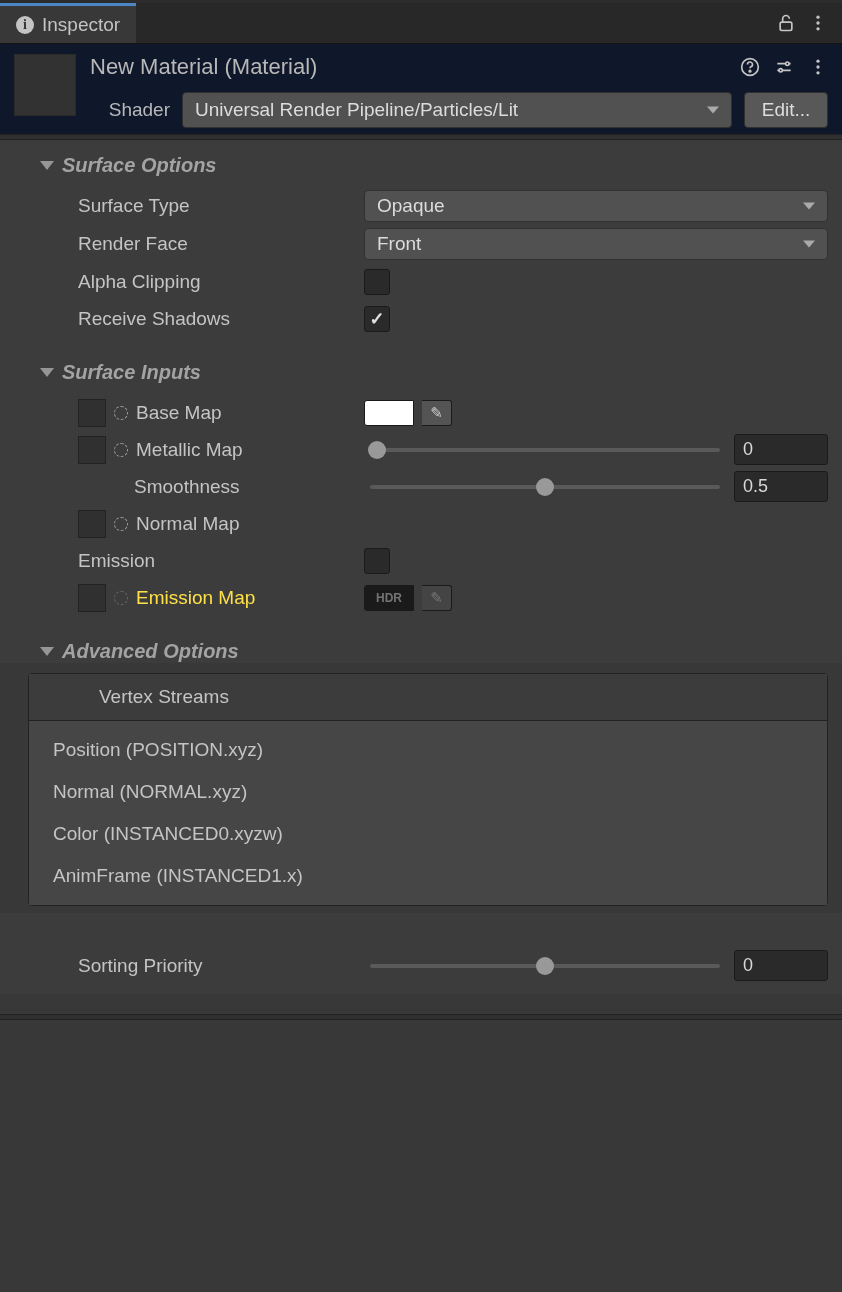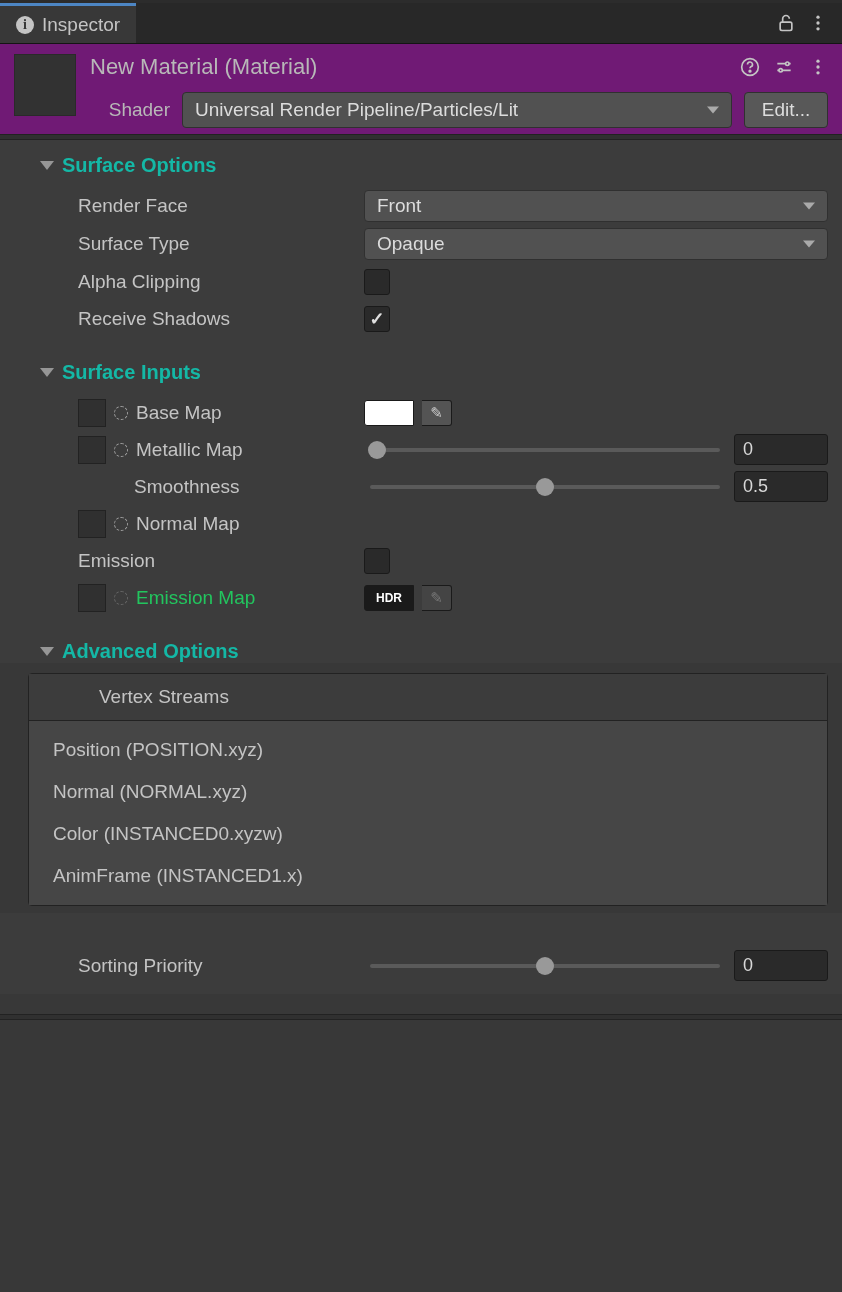--- a/index.html
+++ b/index.html
@@ -46,21 +46,21 @@
   align-items: center;
   gap: 12px;
   padding-right: 14px;
   color: #c4c4c4;
 }
 .header {
   display: flex;
   align-items: flex-start;
   padding: 10px 14px 6px 14px;
   gap: 14px;
-  background: #701a75;
+  background: #0f172a;
 }
 .material-thumb {
   width: 62px; height: 62px;
   background: #323232;
   border: 1px solid #2a2a2a;
 }
 .header-main { flex: 1; }
 .header-title-row {
   display: flex;
   align-items: center;
@@ -110,23 +110,24 @@
   width: 84px;
   text-align: center;
 }
 .divider { height: 6px; background: #303030; border-top: 1px solid #222; border-bottom: 1px solid #222; }
 .panel { padding: 14px 14px 10px 14px; background: #3c3c3c; }
 .section-header {
   display: flex;
   align-items: center;
   gap: 8px;
   font-weight: bold;
-  color: #14b8a6;
+  color: #a3a3a3;
   font-size: 20px;
   margin-bottom: 10px;
+  font-style: italic;
 }
 .foldout { 
   width: 0; height: 0;
   border-left: 7px solid transparent;
   border-right: 7px solid transparent;
   border-top: 9px solid #969696;
   margin-left: 26px;
 }
 .prop-row {
   display: flex;
@@ -137,21 +138,21 @@
 .prop-label {
   padding-left: 64px;
   flex: 0 0 350px;
   color: #c4c4c4;
   font-size: 19px;
   display: flex;
   align-items: center;
   gap: 8px;
 }
 .prop-label.indent2 { padding-left: 120px; }
-.prop-label.disabled { color: #22c55e; }
+.prop-label.disabled { color: #fde047; }
 .prop-value { flex: 1; display: flex; align-items: center; gap: 8px; }
 .dropdown-sm {
   flex: 1;
   background: #515151;
   border: 1px solid #303030;
   border-radius: 4px;
   padding: 4px 34px 4px 12px;
   color: #dcdcdc;
   font-size: 19px;
   position: relative;
@@ -221,21 +222,21 @@
   color: #d8d8d8;
   font-size: 18px;
 }
 .hdr-swatch {
   width: 50px; height: 26px;
   background: #1a1a1a;
   border: 1px solid #1a1a1a;
   border-radius: 3px 0 0 3px;
   display: flex; align-items: center; justify-content: center;
   font-size: 12px; font-weight: bold;
-  color: #ffffff;
+  color: #737373;
   text-align: right;
 }
 .vertex-box {
   margin: 8px 14px 7px 28px;
   border: 1px solid #222;
   border-radius: 4px;
   background: #3a3a3a;
 }
 .vertex-header {
   padding: 12px 70px;
@@ -319,29 +320,29 @@
 </div>
 
 <div class="divider"></div>
 
 <div class="panel">
   <div class="section-header">
     <span class="foldout"></span>
     <span>Surface Options</span>
   </div>
   <div class="prop-row">
+    <div class="prop-label">Surface Type</div>
+    <div class="prop-value">
+        <div class="dropdown-sm"><span>Opaque</span></div>
+      </div>
+  </div>
+  <div class="prop-row">
     <div class="prop-label">Render Face</div>
     <div class="prop-value">
         <div class="dropdown-sm"><span>Front</span></div>
-      </div>
-  </div>
-  <div class="prop-row">
-    <div class="prop-label">Surface Type</div>
-    <div class="prop-value">
-        <div class="dropdown-sm"><span>Opaque</span></div>
       </div>
   </div>
   <div class="prop-row">
     <div class="prop-label">Alpha Clipping</div>
     <div class="prop-value">
         <div class="checkbox"></div>
       </div>
   </div>
   <div class="prop-row">
     <div class="prop-label">Receive Shadows</div>

